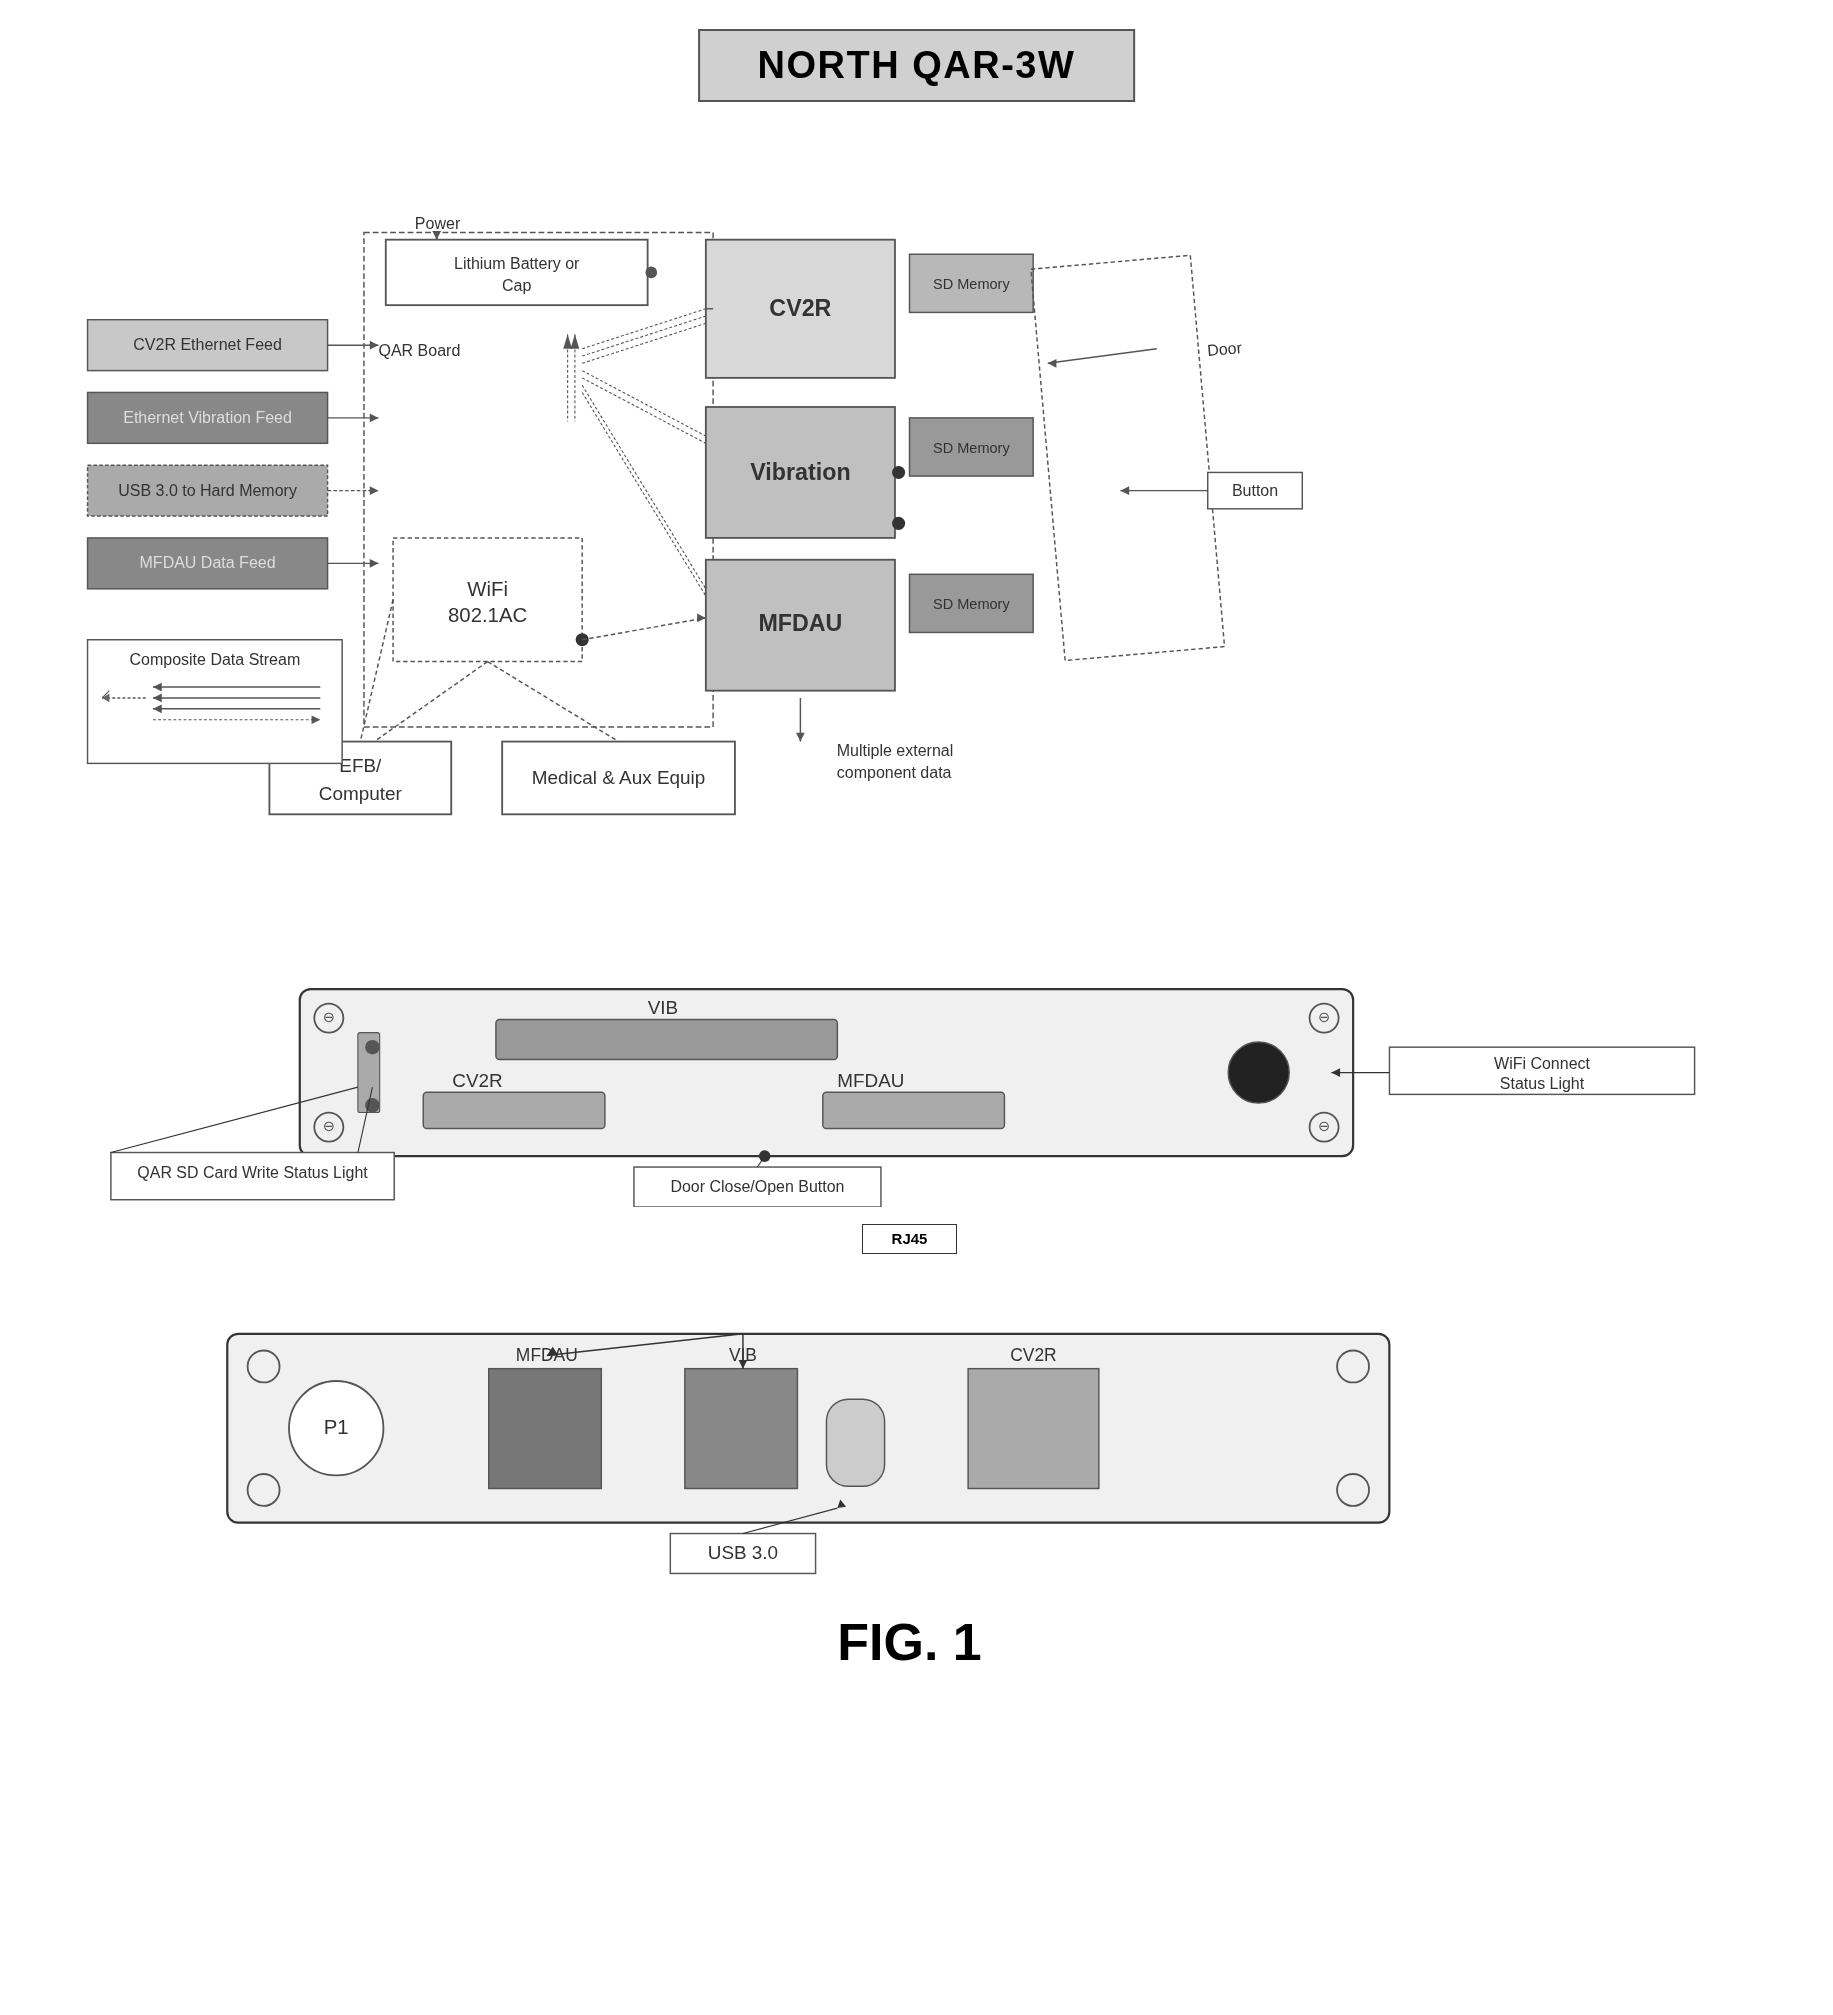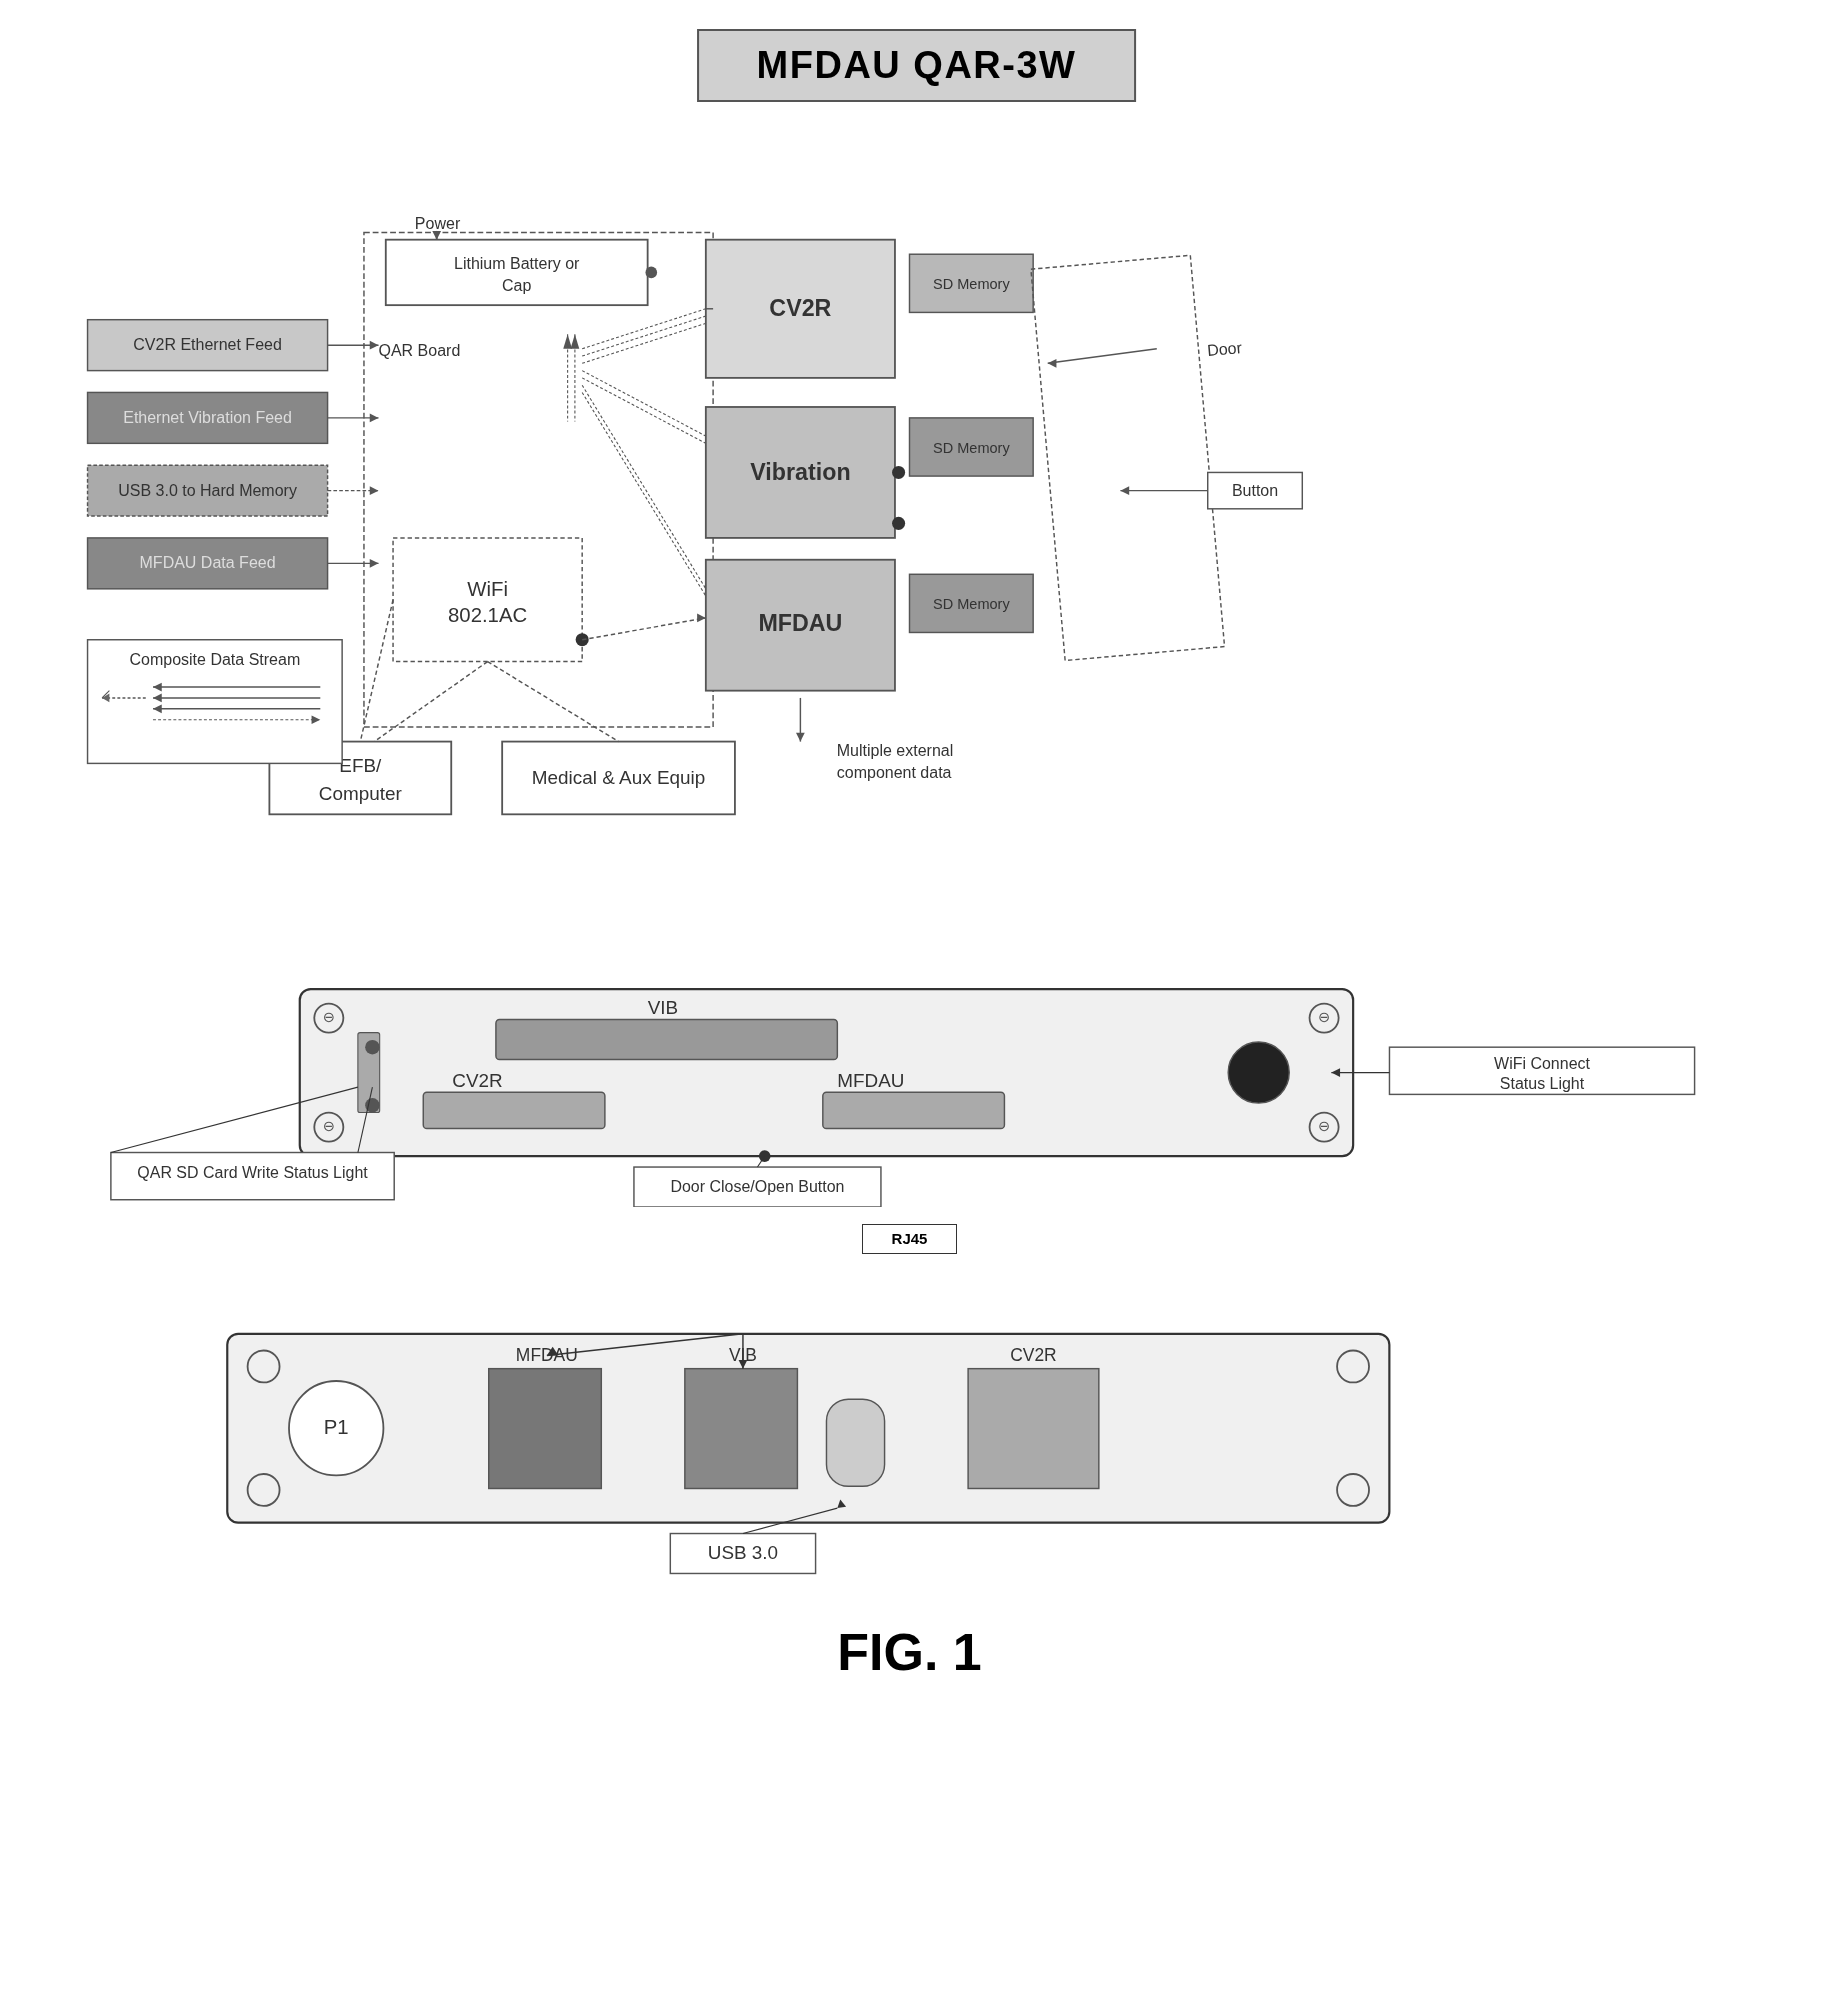--- a/index.html
+++ b/index.html
@@ -51,28 +51,28 @@
       position: absolute;
       top: 960px;
       left: 73px;
       width: 1673px;
     }
 
     .fig-label {
       text-align: center;
       font-size: 52px;
       font-weight: bold;
-      margin-top: 32px;
+      margin-top: 22px;
     }
   </style>
 </head>
 <body>
 
 <div class="title-box">
-  <h1>MFDAU QAR-3W</h1>
+  <h1>NORTH QAR-3W</h1>
 </div>
 
 <div class="diagram-area">
   <svg class="main-svg" viewBox="0 0 2300 1050" xmlns="http://www.w3.org/2000/svg">
 
     <rect x="400" y="120" width="480" height="680" fill="none" stroke="#555" stroke-width="2" stroke-dasharray="8,4"></rect>
     <text x="420" y="290" font-size="22" fill="#333">QAR Board</text>
 
     <rect x="430" y="130" width="360" height="90" fill="white" stroke="#555" stroke-width="2.5"></rect>
     <text x="610" y="170" text-anchor="middle" font-size="22" fill="#333">Lithium Battery or</text>

